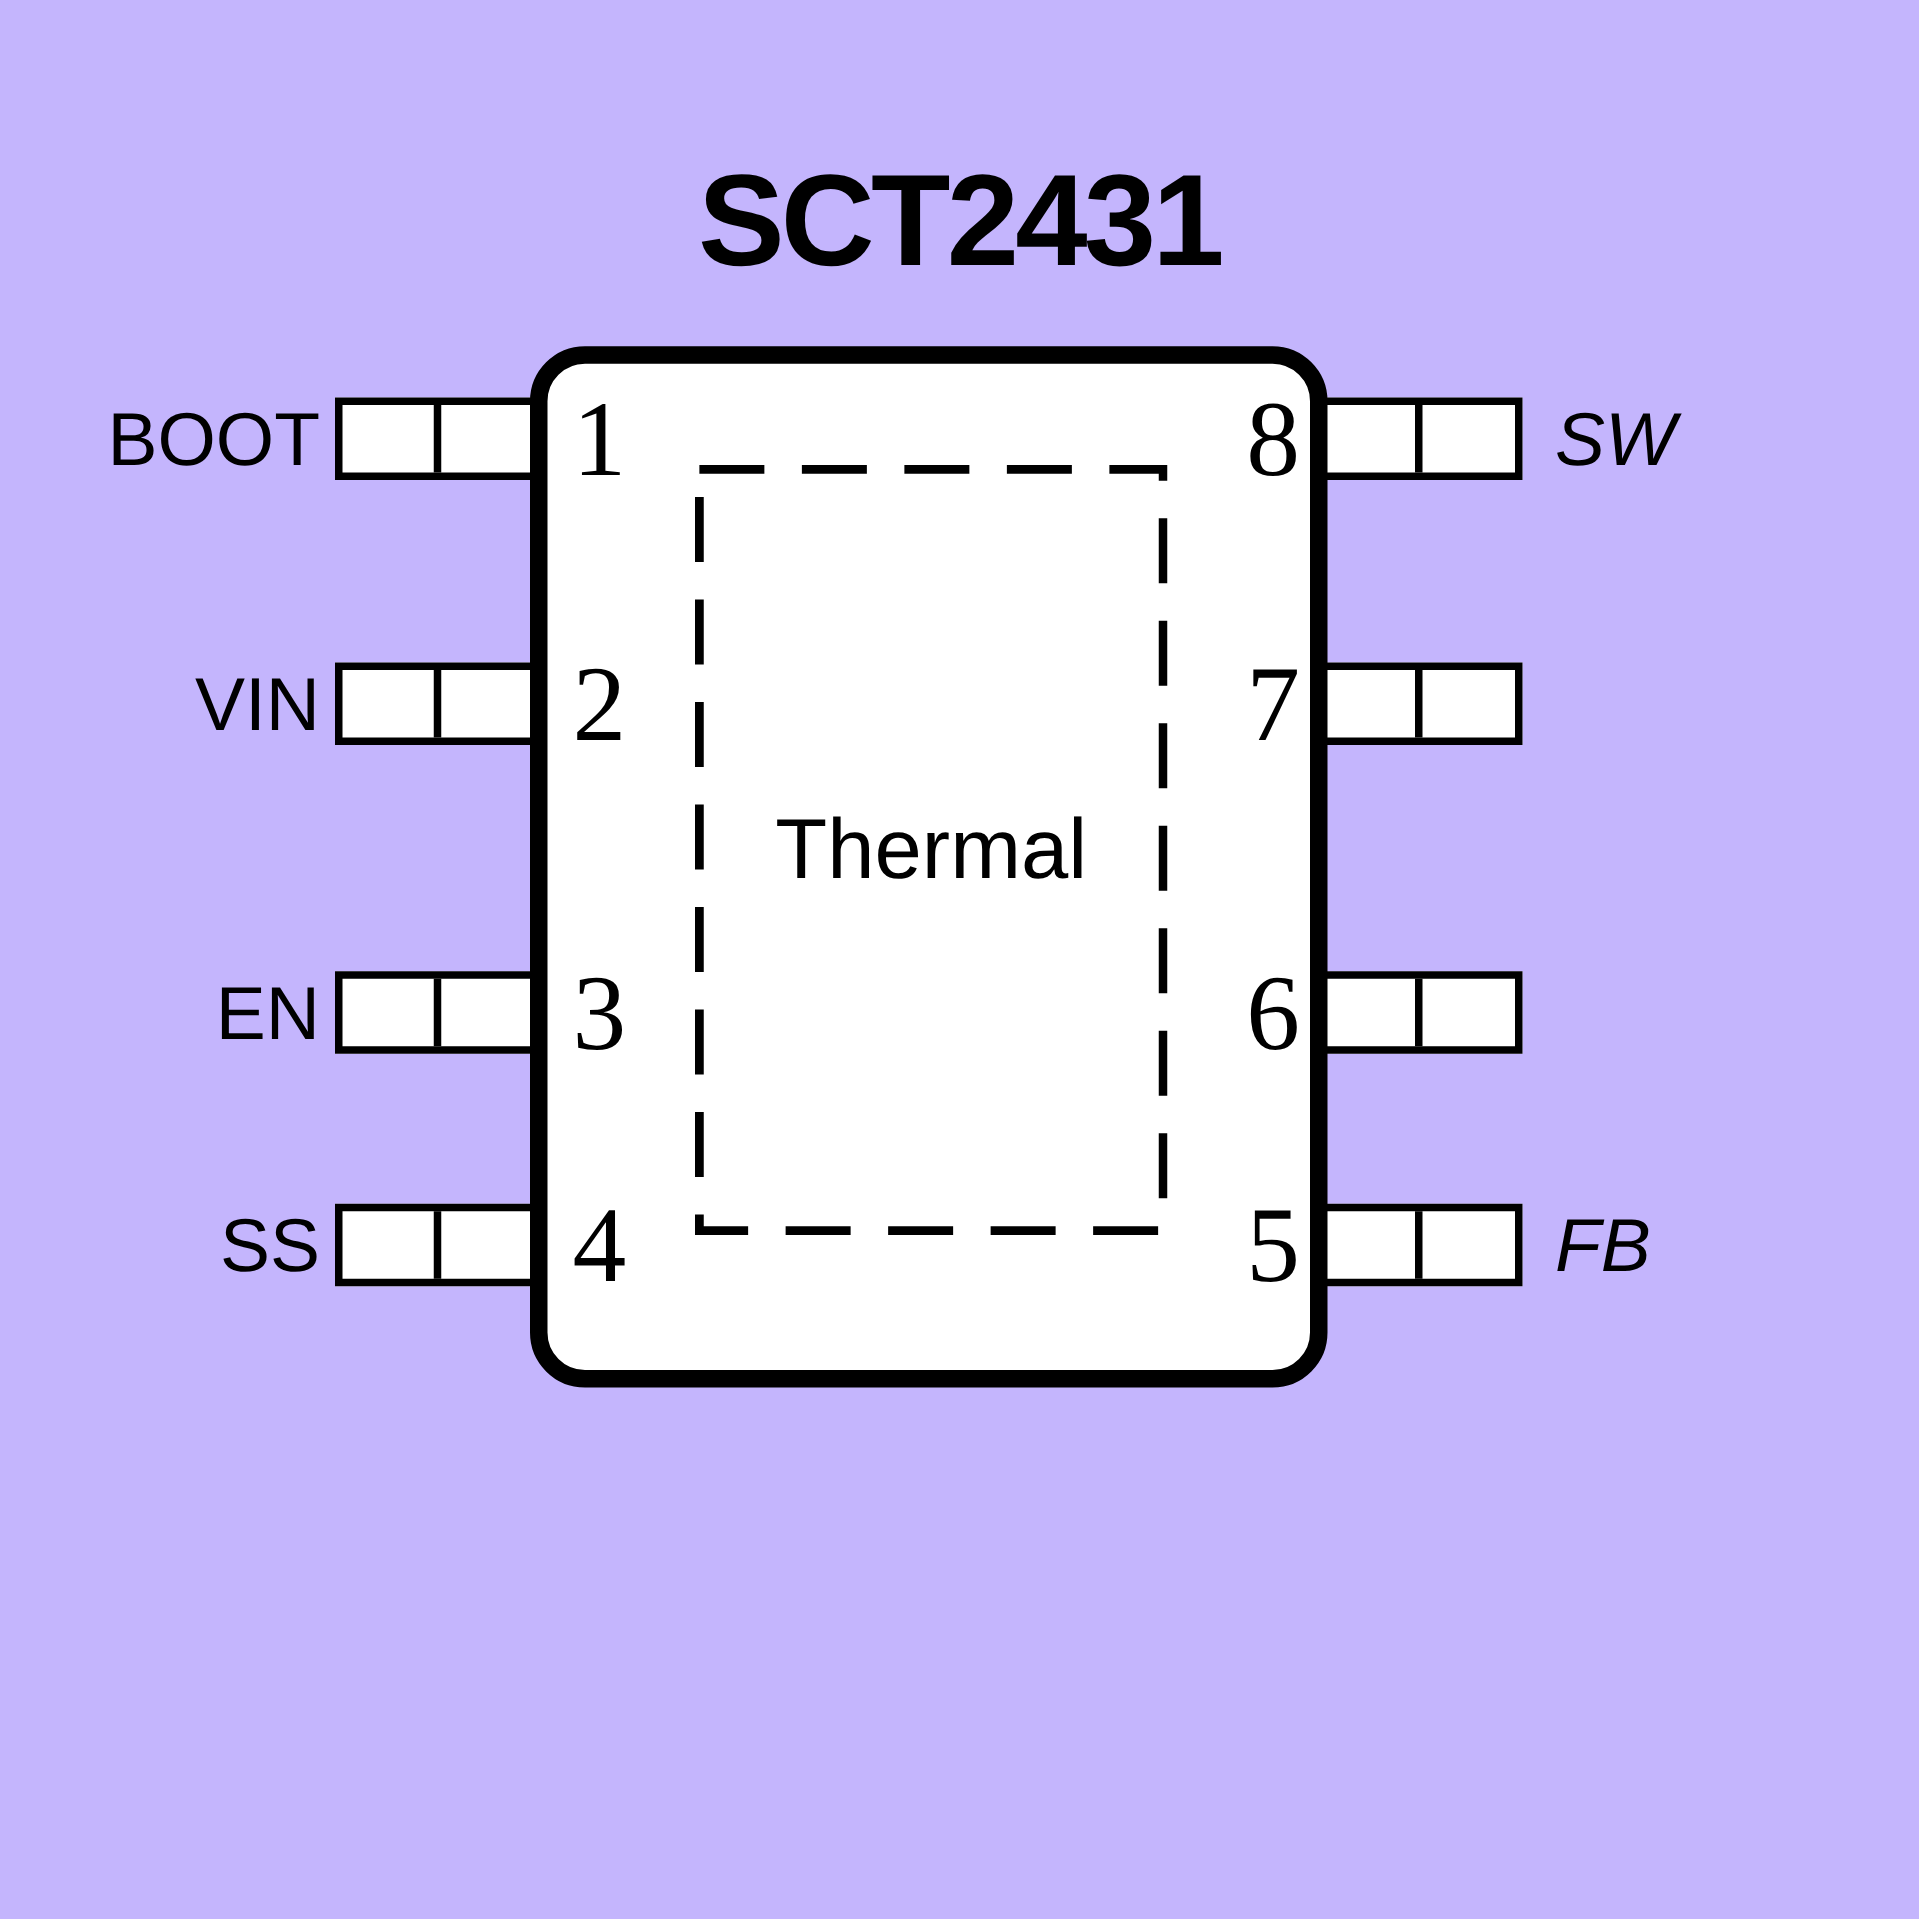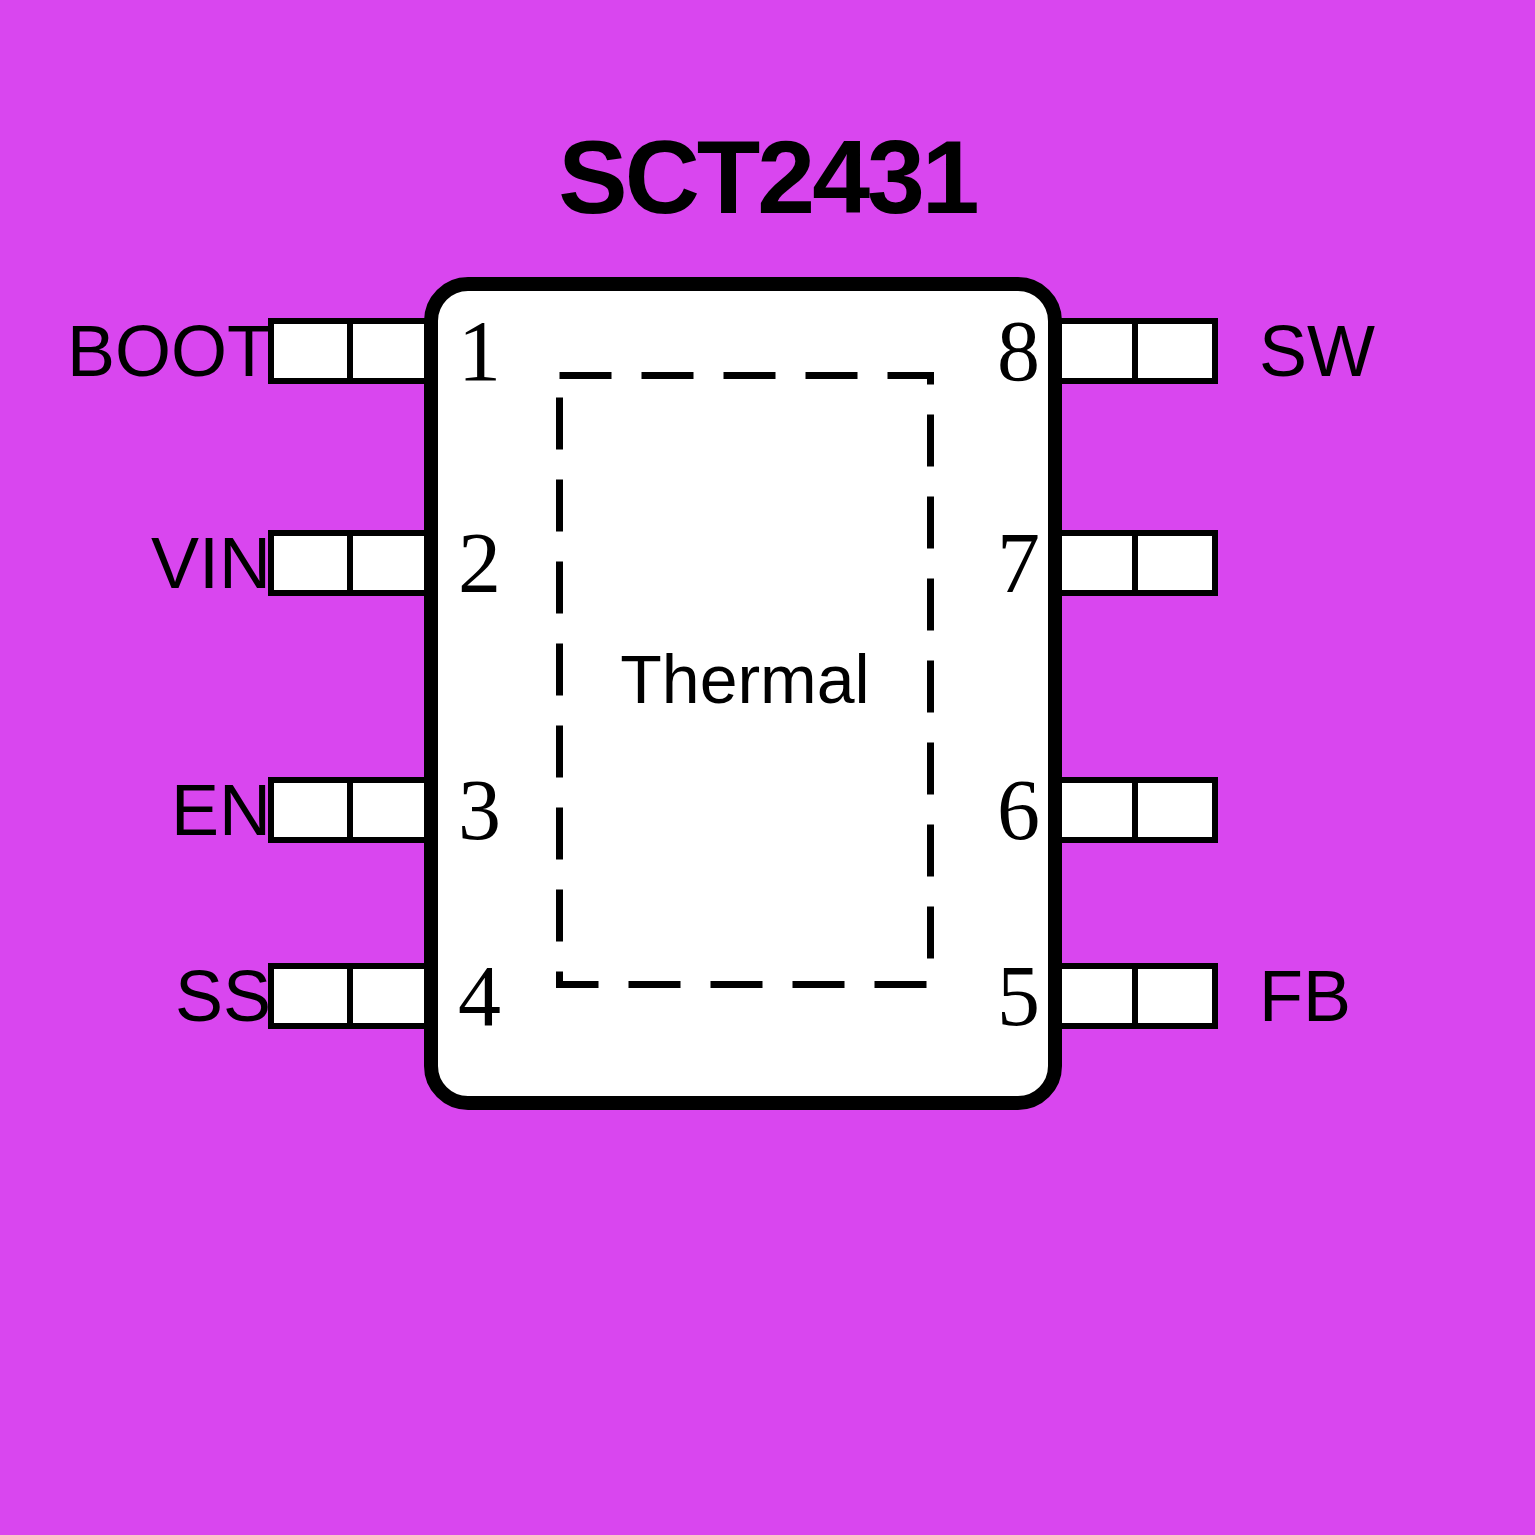--- a/index.html
+++ b/index.html
@@ -4,21 +4,21 @@
 <style>
   html, body {
     margin: 0;
     padding: 0;
     background: #ffffff;
   }
   .stage {
     position: relative;
     width: 1535px;
     height: 1535px;
-    background: #d946ef;
+    background: #c4b5fd;
     font-family: "Liberation Sans", sans-serif;
     color: #000000;
     overflow: hidden;
   }
 
   
   .title {
     position: absolute;
     top: 118px;
     left: 0;
@@ -83,27 +83,26 @@
   .pin-box .cell:first-child { border-right: 6px solid #000000; }
   .pin-box.left  { left: 268px; width: 164px; }
   .pin-box.right { left: 1052px; width: 166px; }
 
   
   .pin-label {
     position: absolute;
     height: 66px;
     display: flex;
     align-items: center;
-    font-size: 72px;
+    font-size: 60px;
     z-index: 3;
     white-space: nowrap;
-    padding-left: 15px;
   }
   .pin-label.left  { left: 0px; width: 256px; justify-content: flex-end; }
-  .pin-label.right { left: 1244px; width: 290px; justify-content: flex-start; }
+  .pin-label.right { left: 1244px; width: 290px; justify-content: flex-start; font-style: italic; }
 
   
   .pin-number {
     position: absolute;
     height: 66px;
     display: flex;
     align-items: center;
     font-family: "Liberation Serif", serif;
     font-size: 86px;
     z-index: 3;

